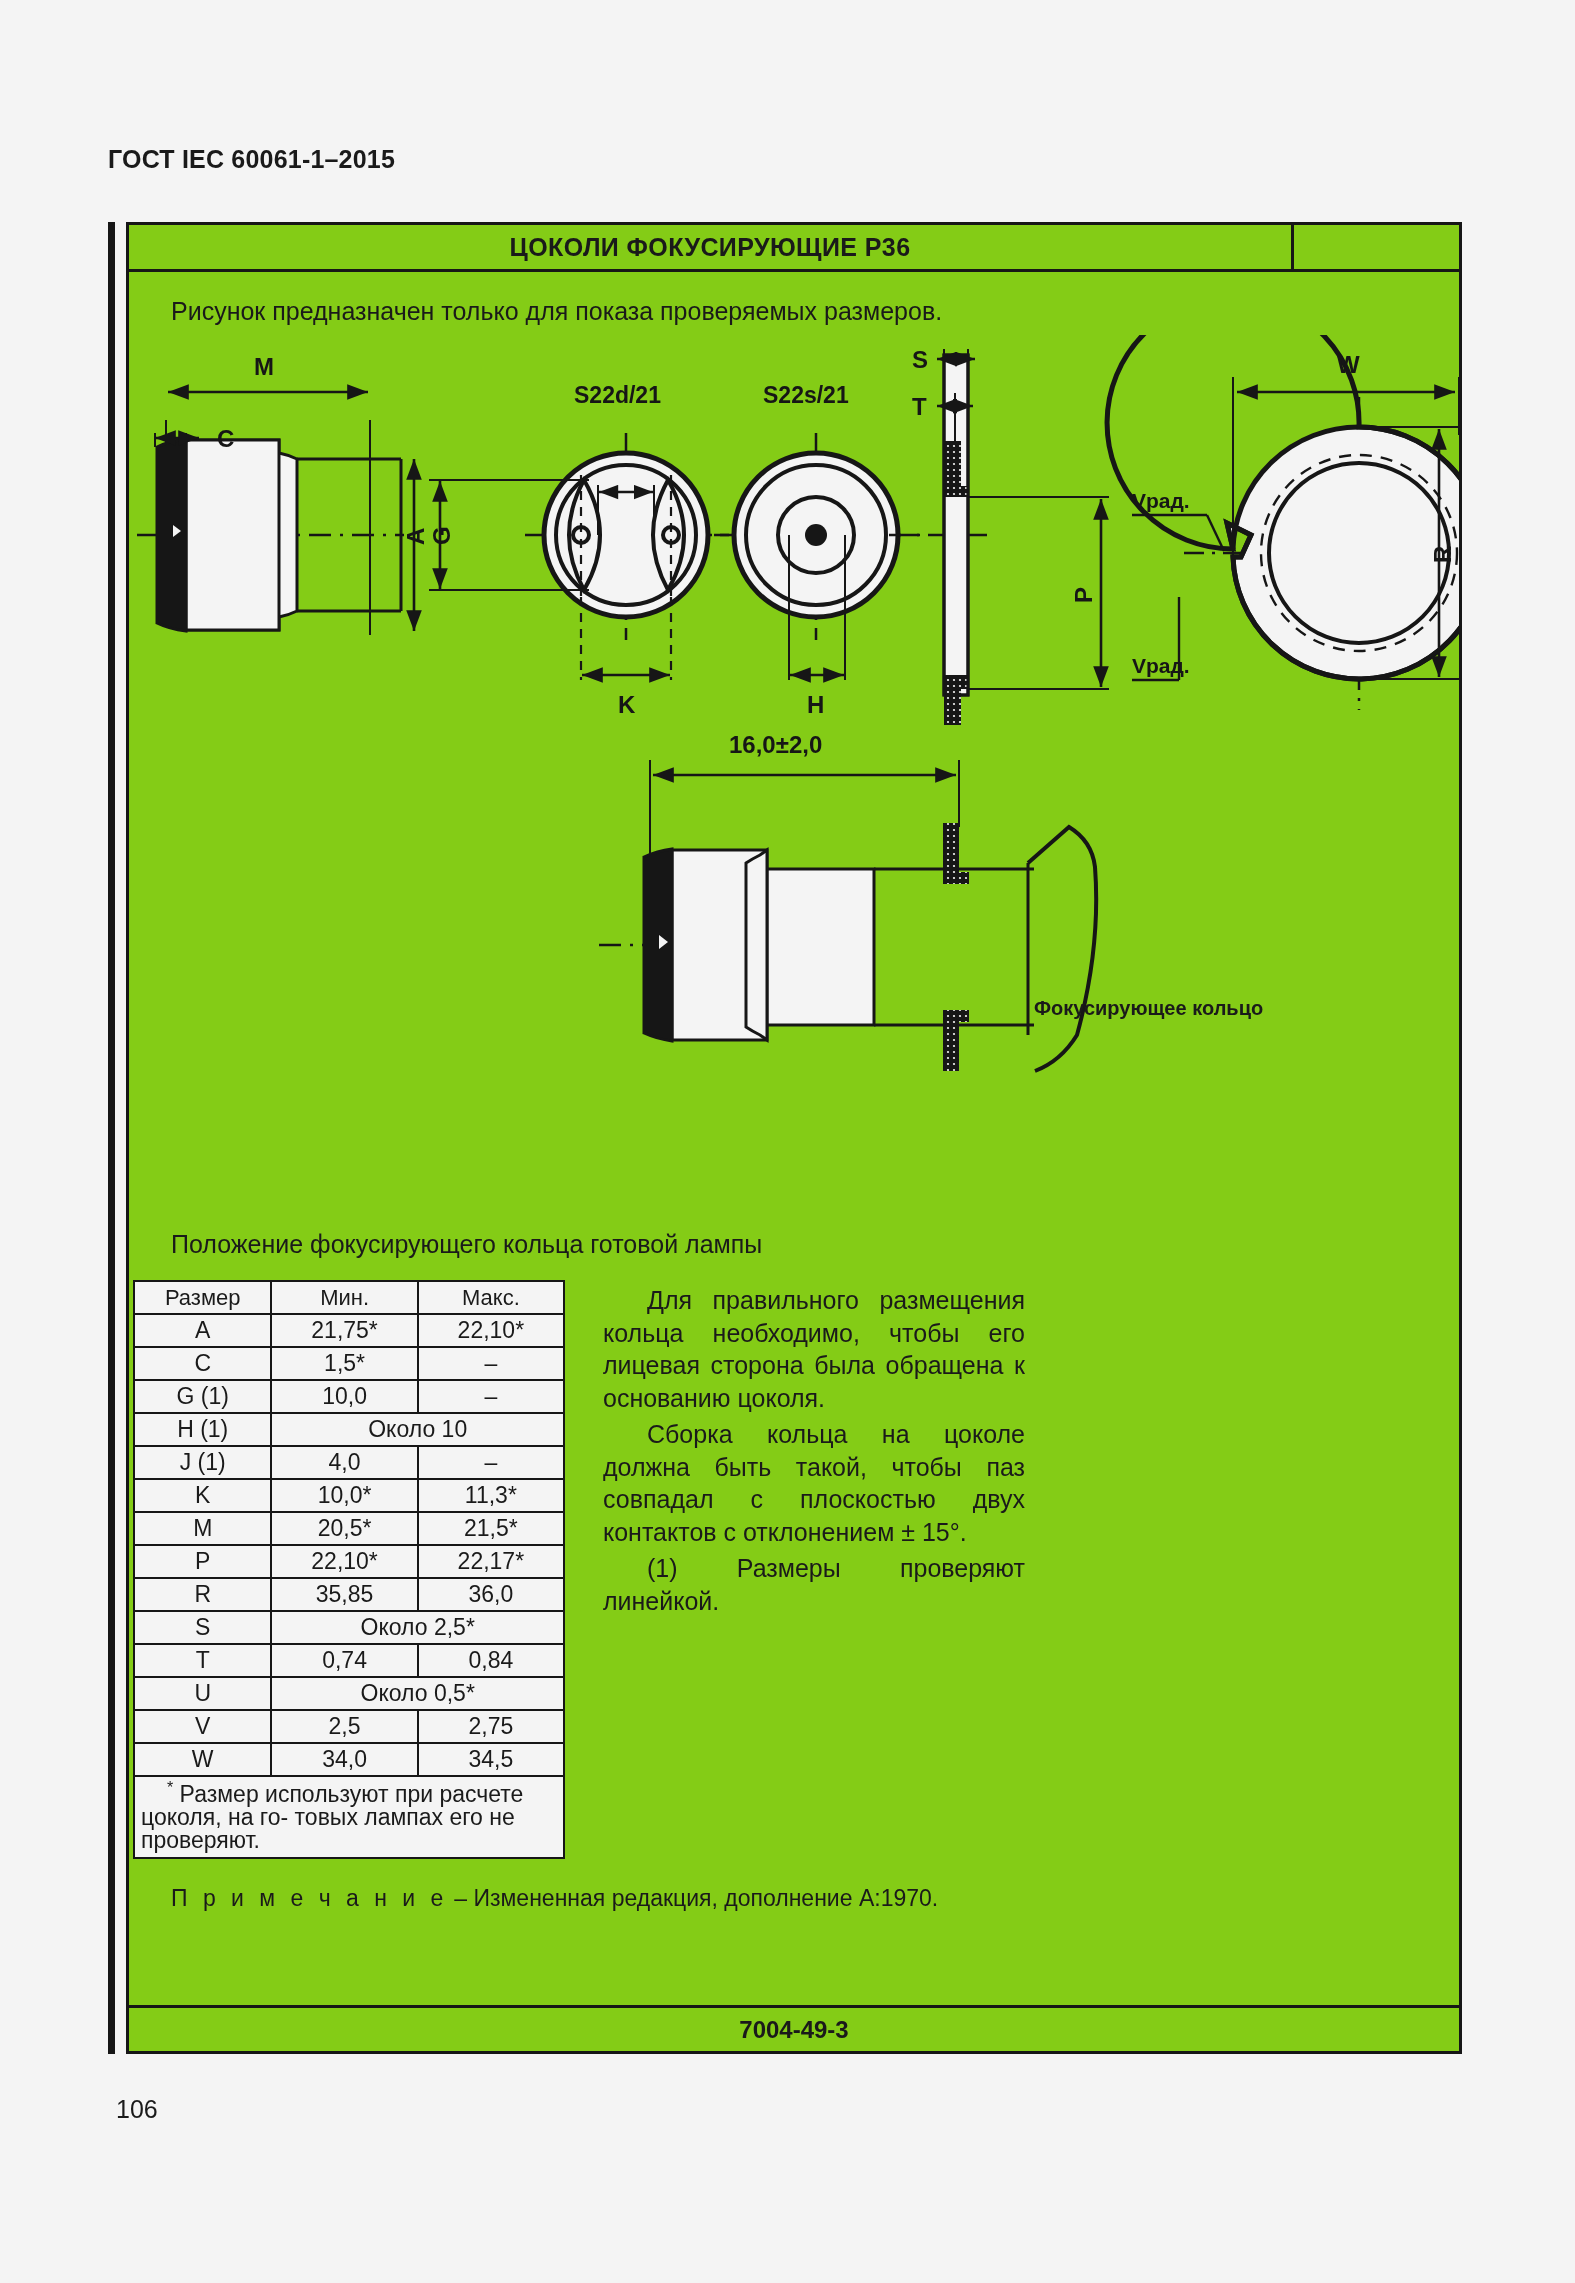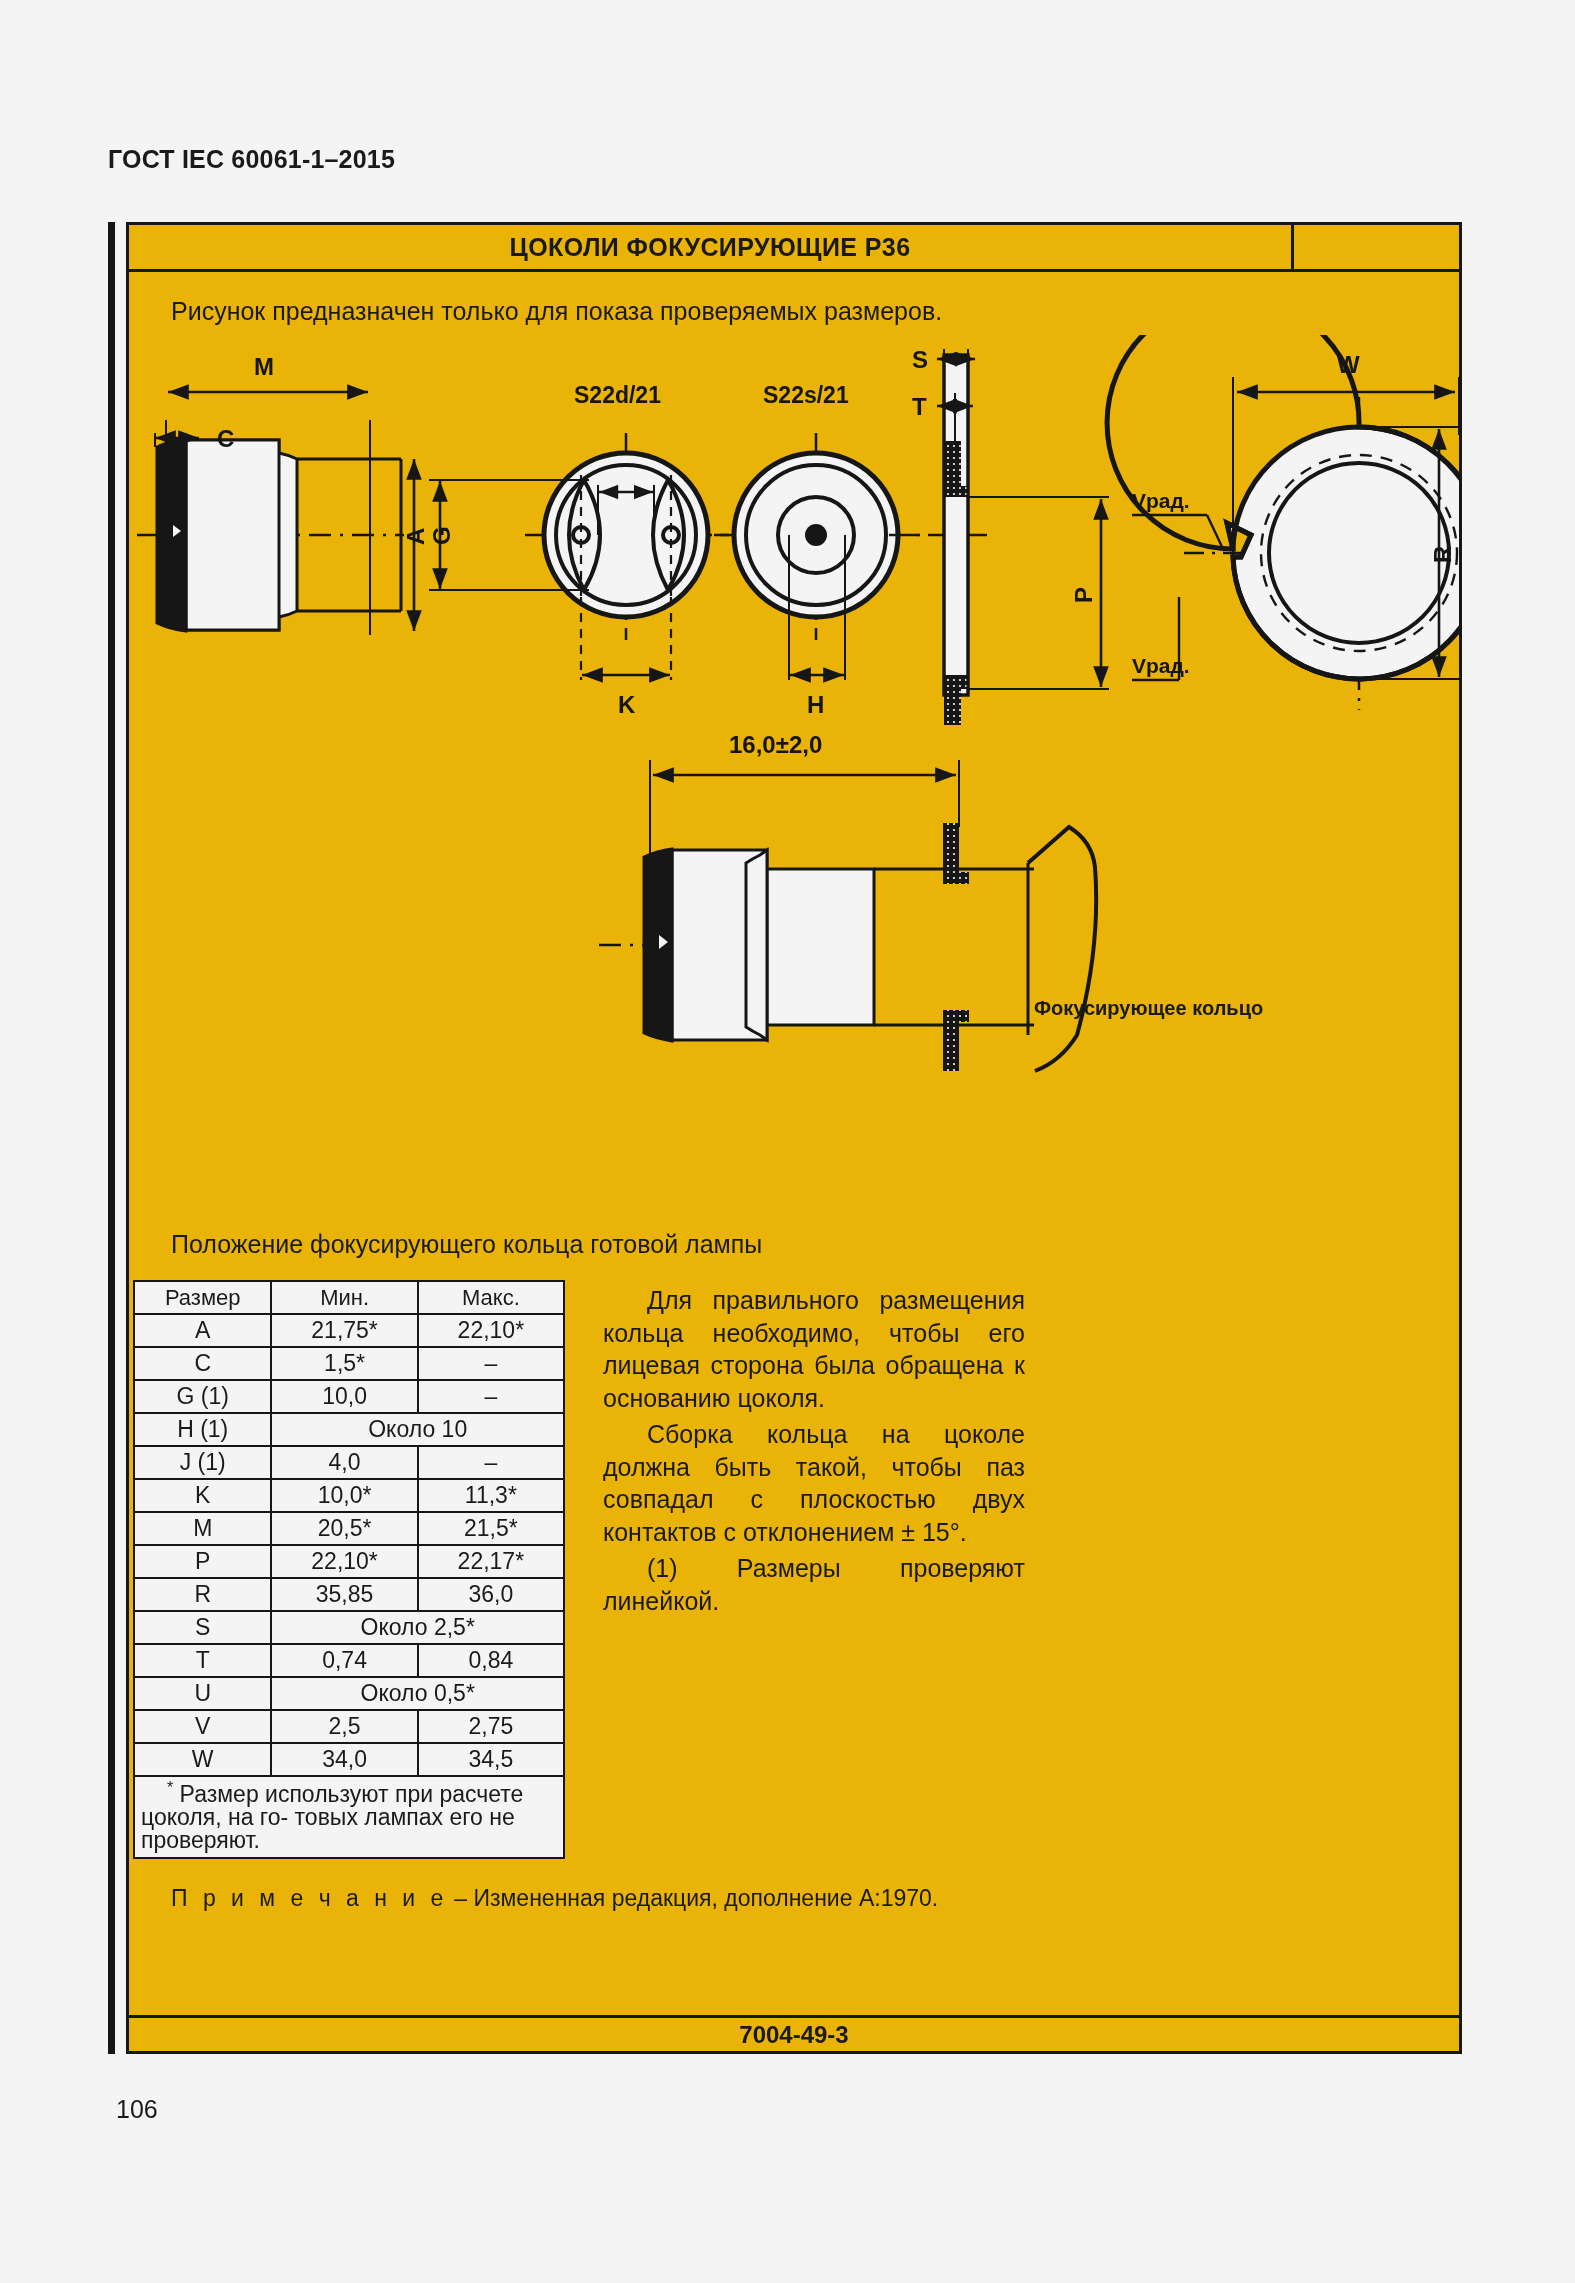--- a/index.html
+++ b/index.html
@@ -37,21 +37,21 @@
     position: absolute;
     left: 108px; top: 222px;
     width: 7px; height: 1832px;
     background: #161616;
   }
   .frame {
     position: absolute;
     left: 126px; top: 222px;
     width: 1336px; height: 1832px;
     border: 3px solid #161616;
-    background: #eab308;
+    background: #84cc16;
   }
 
   
   .title-band {
     position: absolute;
     left: 0; top: 0;
     width: 1330px; height: 47px;
     border-bottom: 3px solid #161616;
     display: flex;
   }
@@ -62,21 +62,21 @@
   }
   .title-band .tb-main span {
     font-size: 25px; font-weight: bold; letter-spacing: 0.4px;
   }
   .title-band .tb-aux { flex: 1; }
 
   
   .footer-band {
     position: absolute;
     left: 0; bottom: 0;
-    width: 1330px; height: 36px;
+    width: 1330px; height: 46px;
     border-top: 3px solid #161616;
     display: flex; align-items: center; justify-content: center;
   }
   .footer-band span { font-size: 24px; font-weight: bold; }
 
   
   .intro-note {
     position: absolute;
     left: 42px; top: 72px;
     font-size: 25px;

